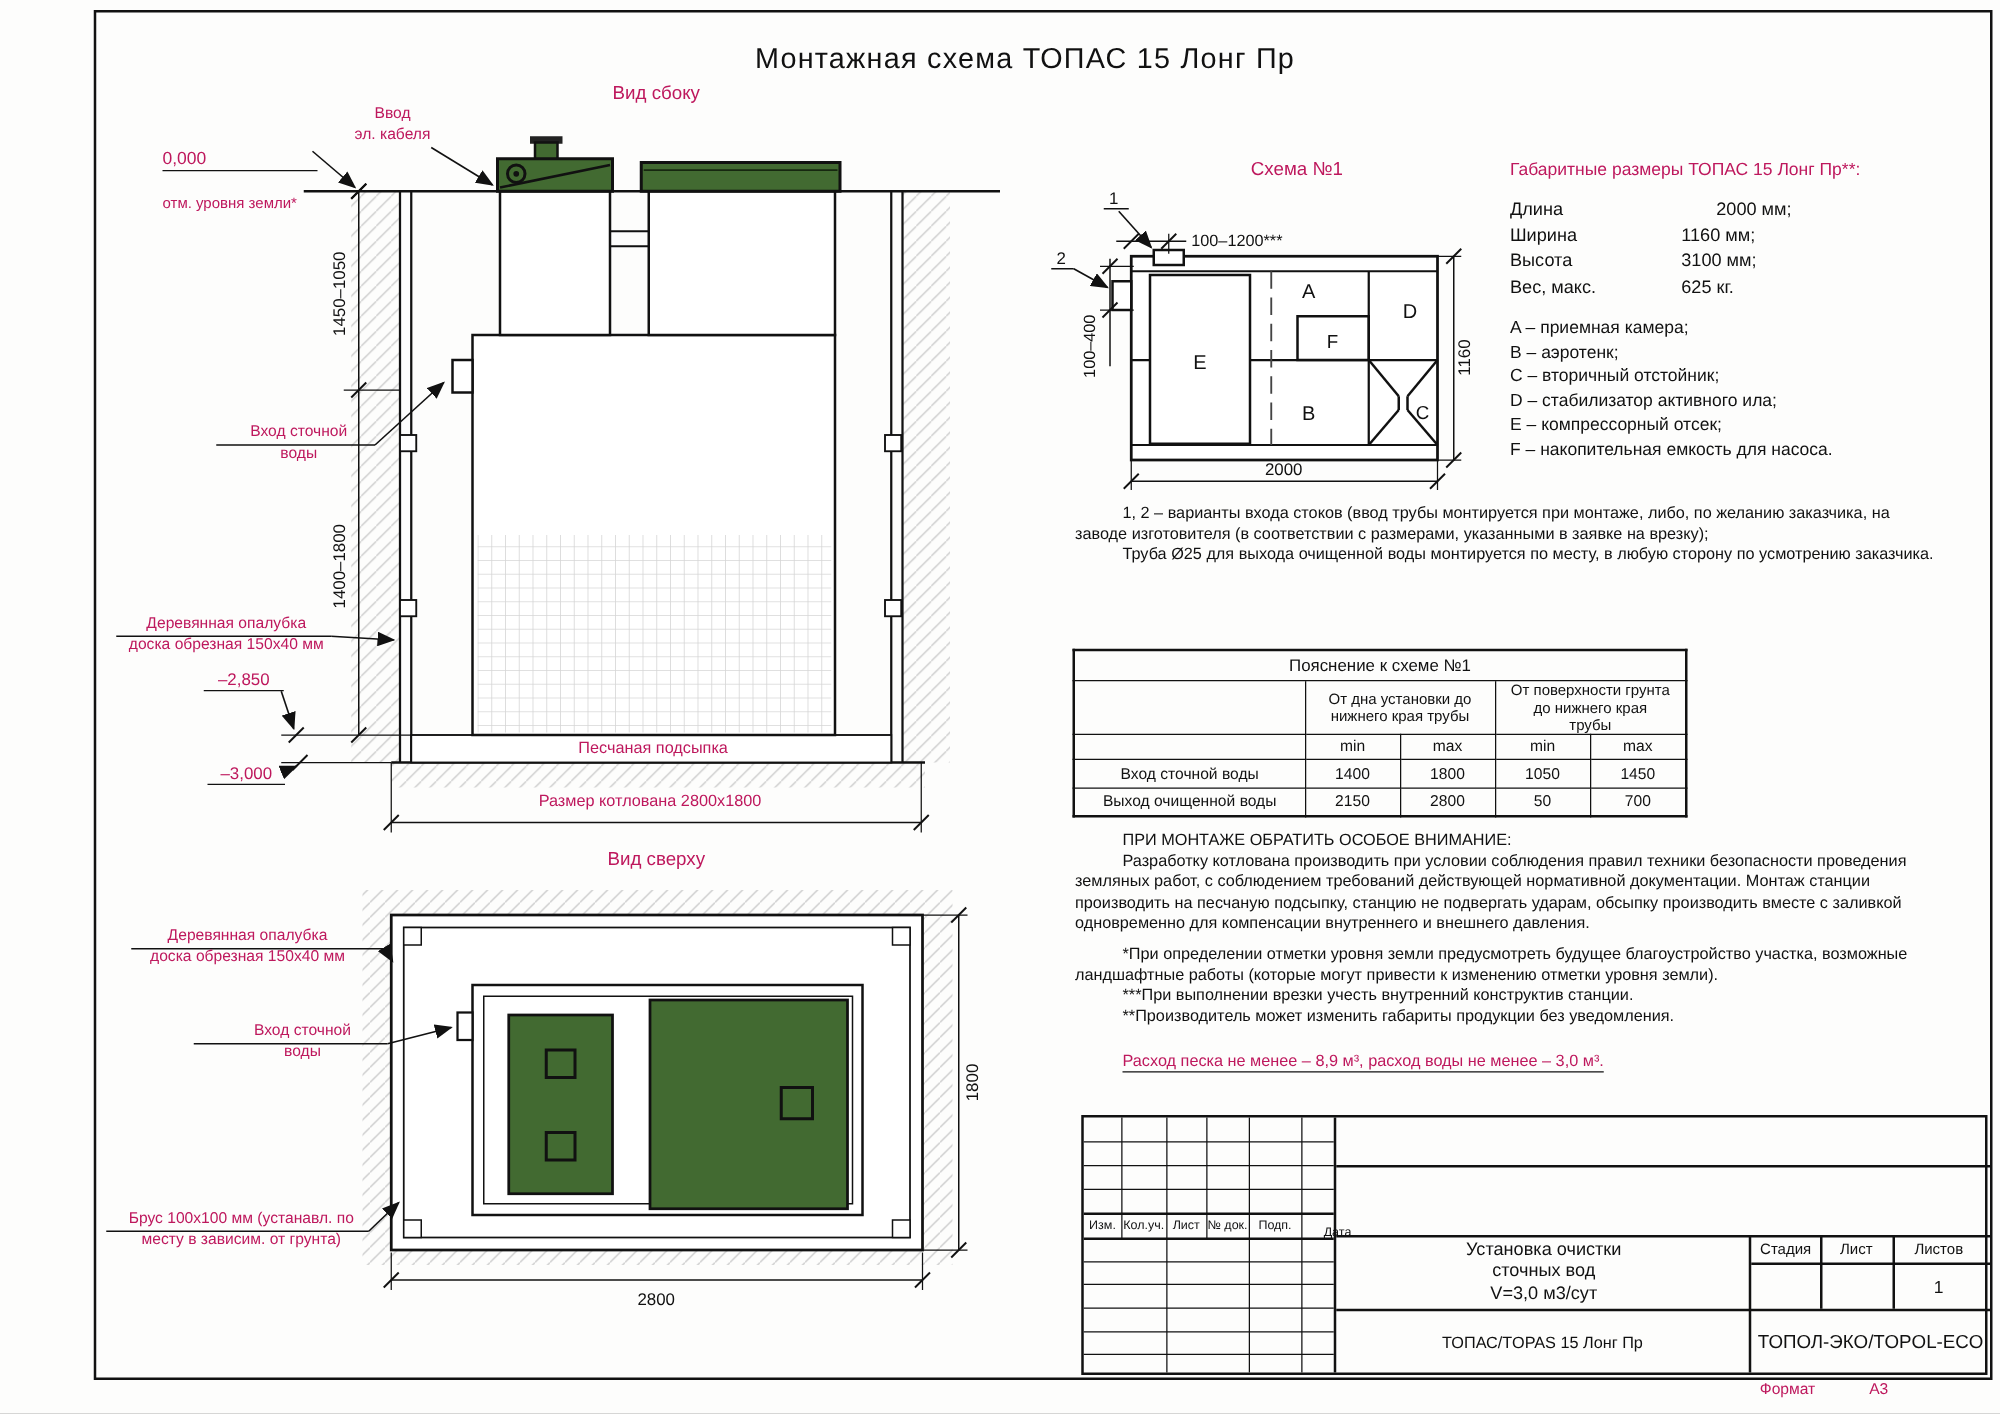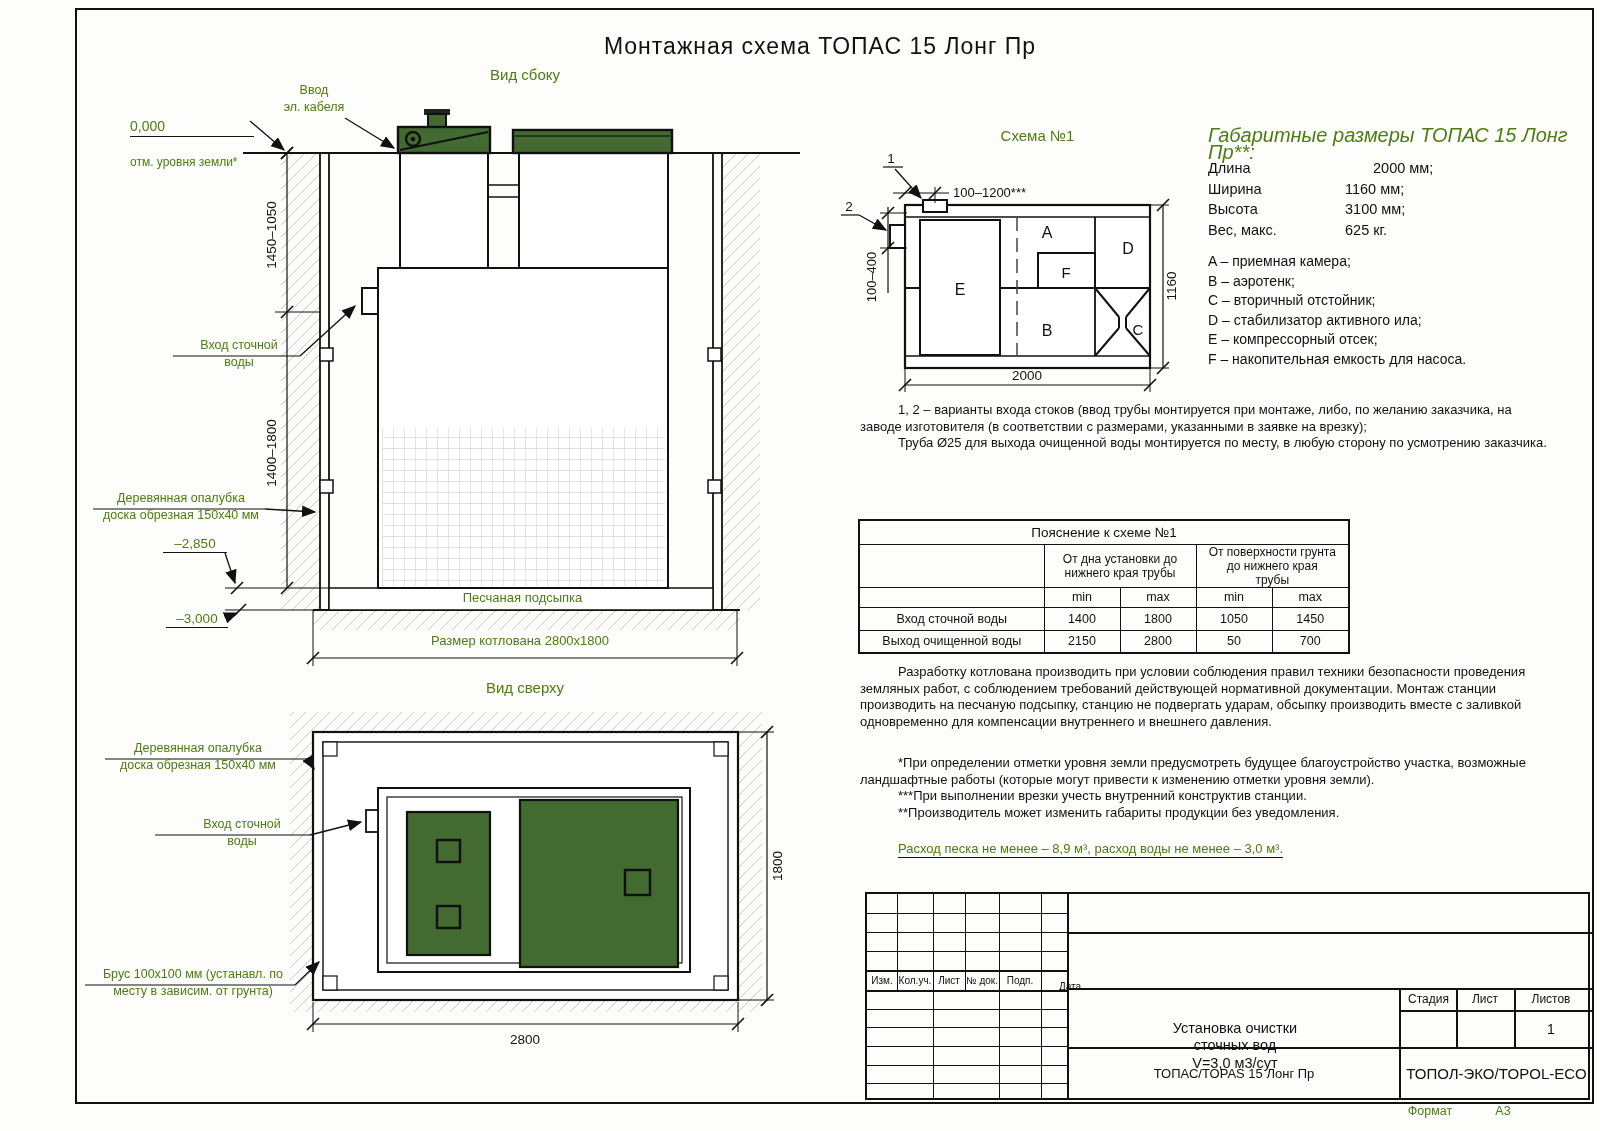--- a/index.html
+++ b/index.html
@@ -1,21 +1,21 @@
 <!DOCTYPE html>
 <html><head>
 <meta charset="utf-8">
 <style>
   html,body{margin:0;padding:0;background:#e8e8e8;}
   .page{position:relative;width:1600px;height:1131px;background:#fdfdfc;outline:1px solid #555;
         font-family:"Liberation Sans",sans-serif;color:#111;overflow:hidden;}
   .frame{position:absolute;left:75px;top:8px;width:1515px;height:1092px;border:2px solid #111;}
-  .lbl{position:absolute;font-size:12.5px;line-height:17px;text-align:center;white-space:pre-line;color:#4d7c0f;}
+  .lbl{position:absolute;font-size:12.5px;line-height:17px;text-align:center;white-space:pre-line;color:#be185d;}
   .ul{border-bottom:1.5px solid #111;}
-  .t15{font-size:15px;} .t14{font-size:20px;font-style:italic;} .t13{font-size:13px;} .t135{font-size:13.5px;}
+  .t15{font-size:15px;} .t14{font-size:14px;} .t13{font-size:13px;} .t135{font-size:13.5px;}
   .pagetitle{position:absolute;left:540px;top:33px;width:560px;text-align:center;font-size:23px;letter-spacing:1px;}
   svg{position:absolute;}
   svg text{font-family:"Liberation Sans",sans-serif;fill:#111;}
   
   .dimrow-label{position:absolute;left:1208px;width:135px;font-size:14.5px;text-align:left;}
   .dimrow-value{position:absolute;left:1345px;width:160px;font-size:14.5px;text-align:left;}
   .legend{position:absolute;left:1208px;top:252px;width:370px;font-size:14px;line-height:19.5px;text-align:left;}
   
   .par{position:absolute;text-align:left;font-size:13px;line-height:16.5px;}
   .par p{margin:0;text-indent:38px;}
@@ -293,20 +293,21 @@
       <td>Выход очищенной воды</td>
       <td>2150</td>
       <td>2800</td>
       <td>50</td>
       <td>700</td>
     </tr>
   </tbody>
     </table>
 
   <div class="par" style="left:860px;top:664px;width:700px;">
+    <p>ПРИ МОНТАЖЕ ОБРАТИТЬ ОСОБОЕ ВНИМАНИЕ:</p>
     <p>Разработку котлована производить при условии соблюдения правил техники безопасности проведения земляных работ, с соблюдением требований действующей нормативной документации. Монтаж станции производить на песчаную подсыпку, станцию не подвергать ударам, обсыпку производить вместе с заливкой одновременно для компенсации внутреннего и внешнего давления.</p>
   </div>
   <div class="par" style="left:860px;top:755px;width:705px;">
     <p>*При определении отметки уровня земли предусмотреть будущее благоустройство участка, возможные ландшафтные работы (которые могут привести к изменению отметки уровня земли).</p>
     <p>***При выполнении врезки учесть внутренний конструктив станции.</p>
     <p>**Производитель может изменить габариты продукции без уведомления.</p>
   </div>
   <div class="lbl t13 ul" style="left:898px;top:840px;width:auto;white-space:nowrap;">Расход песка не менее – 8,9 м³, расход воды не менее – 3,0 м³.</div>
 
   <div class="lbl t15" style="left:435px;top:679px;width:180px;">Вид сверху</div>
@@ -394,21 +395,21 @@
     <div class="cell" style="left:0;top:77px;width:30px;height:18px;font-size:10px;">Изм.</div>
     <div class="cell" style="left:30px;top:77px;width:36px;height:18px;font-size:10px;">Кол.уч.</div>
     <div class="cell" style="left:66px;top:77px;width:32px;height:18px;font-size:10px;">Лист</div>
     <div class="cell" style="left:98px;top:77px;width:34px;height:18px;font-size:10px;">№ док.</div>
     <div class="cell" style="left:132px;top:77px;width:42px;height:18px;font-size:10px;">Подп.</div>
     <div class="cell" style="left:174px;top:77px;width:26px;height:31px;font-size:10px;padding-left:16px;">Дата</div>
 
     <div class="hl" style="left:202px;top:38px;width:523px;height:1.5px;"></div>
     <div class="hl" style="left:202px;top:94px;width:523px;height:2px;"></div>
     <div class="vl" style="left:532px;top:94px;width:2px;height:110px;"></div>
-    <div class="cell" style="left:206px;top:96px;width:324px;height:56px;font-size:14.5px;line-height:17.5px;white-space:pre-line;margin-top:28px;">Установка очистки
+    <div class="cell" style="left:206px;top:96px;width:324px;height:56px;font-size:14.5px;line-height:17.5px;white-space:pre-line;">Установка очистки
 сточных вод
 V=3,0 м3/сут</div>
     <div class="hl" style="left:534px;top:116px;width:191px;height:1.5px;"></div>
     <div class="vl" style="left:589px;top:94px;width:1.5px;height:59px;"></div>
     <div class="vl" style="left:647px;top:94px;width:1.5px;height:59px;"></div>
     <div class="cell" style="left:534px;top:96px;width:55px;height:18px;font-size:12px;">Стадия</div>
     <div class="cell" style="left:589px;top:96px;width:58px;height:18px;font-size:12px;">Лист</div>
     <div class="cell" style="left:647px;top:96px;width:74px;height:18px;font-size:12px;">Листов</div>
     <div class="cell" style="left:647px;top:118px;width:74px;height:33px;font-size:14px;">1</div>
     <div class="hl" style="left:202px;top:153px;width:523px;height:2px;"></div>

